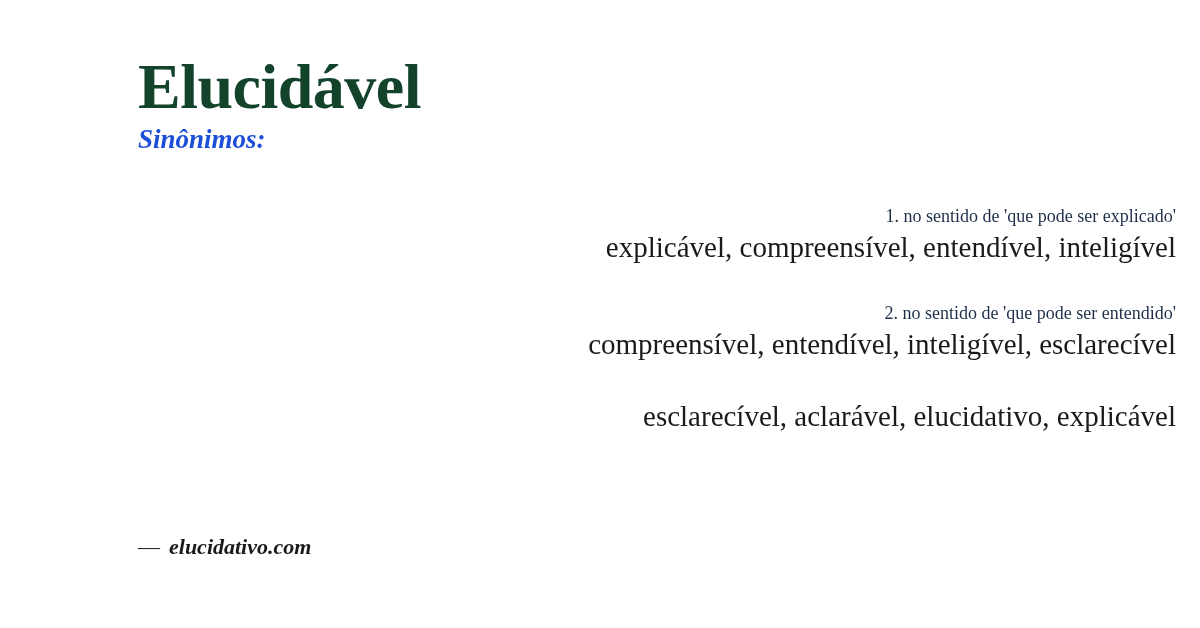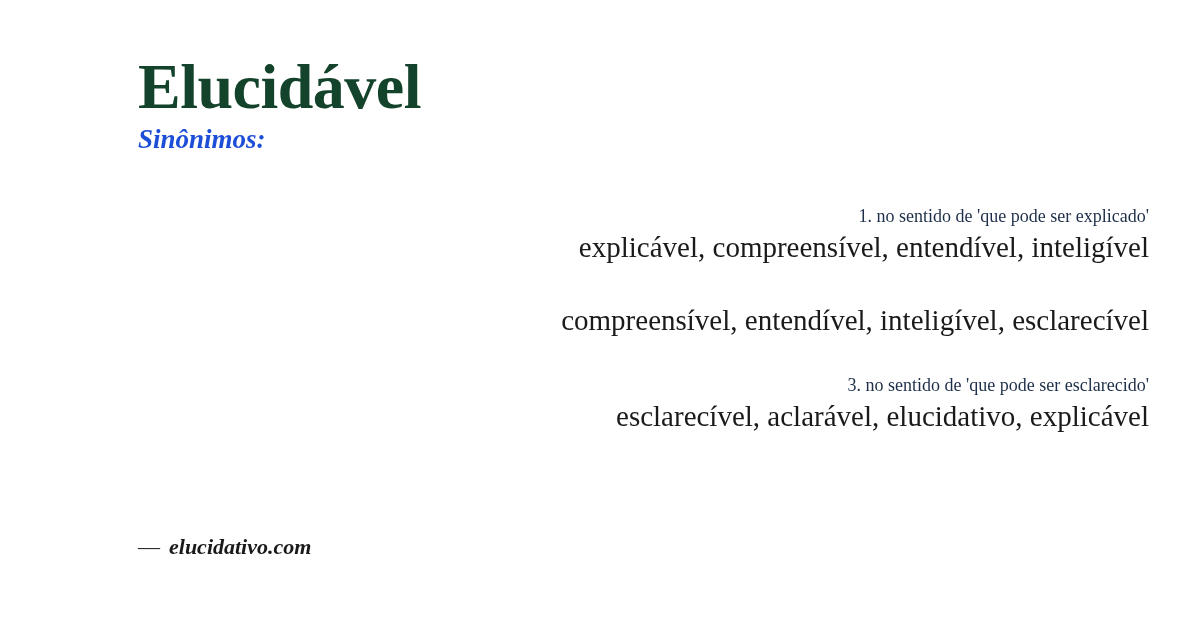--- a/index.html
+++ b/index.html
@@ -23,21 +23,21 @@
     height: 628px;
     box-sizing: border-box;
     padding: 0;
     background: #ffffff;
   }
 
   .content {
     position: absolute;
     left: 138px;
     top: 54px;
-    right: 51px;
+    right: 24px;
   }
 
   
   .headword {
     font-family: "Liberation Serif", "DejaVu Serif", serif;
     font-size: 64px;
     font-weight: 700;
     line-height: 1.04;
     color: #14432c;
     letter-spacing: -0.5px;
@@ -125,25 +125,25 @@
     <div class="subtitle">Sinônimos:</div>
 
     <div class="senses">
 
       <div class="sense-block">
         <div class="sense-label">1. no sentido de 'que pode ser explicado'</div>
         <div class="synonyms">explicável, compreensível, entendível, inteligível</div>
       </div>
 
       <div class="sense-block">
+        <div class="sense-label">2. no sentido de 'que pode ser entendido'</div>
         <div class="synonyms">compreensível, entendível, inteligível, esclarecível</div>
       </div>
 
       <div class="sense-block">
-        <div class="sense-label">3. no sentido de 'que pode ser esclarecido'</div>
         <div class="synonyms">esclarecível, aclarável, elucidativo, explicável</div>
       </div>
 
     </div>
   </div>
 
   <div class="attribution">
     <span class="em-dash">—</span>
     <span class="source-name">elucidativo.com</span>
   </div>

